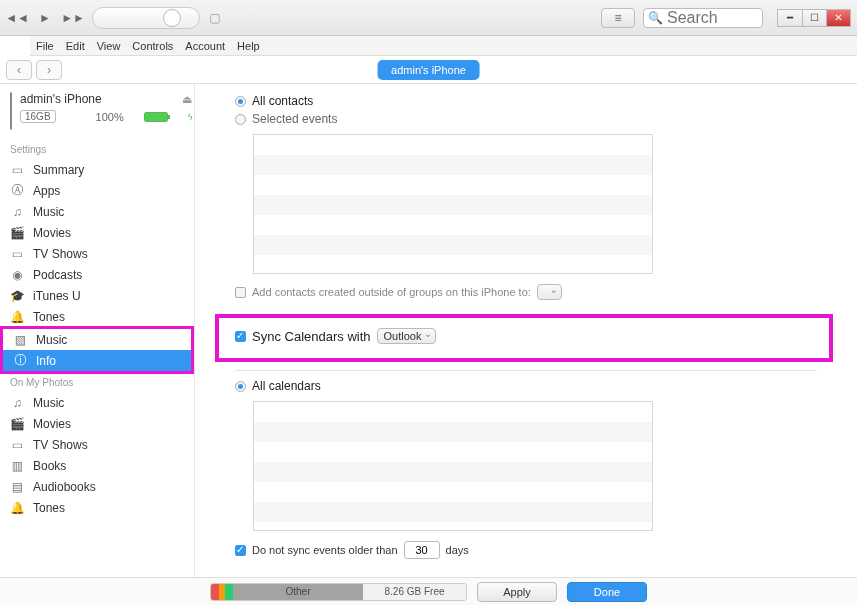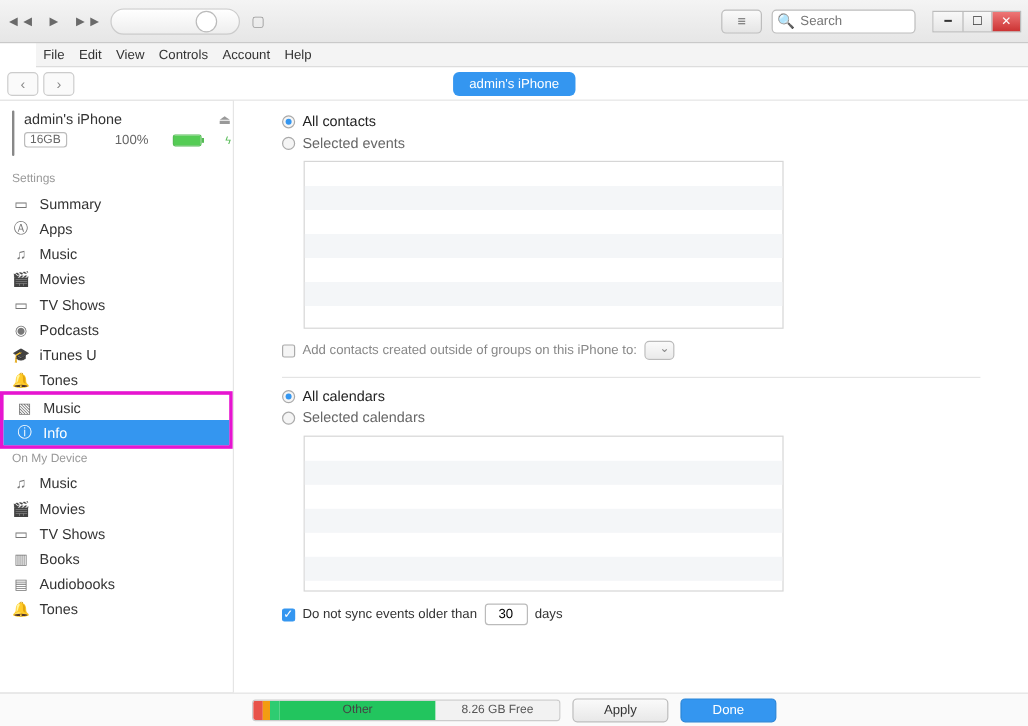--- a/index.html
+++ b/index.html
@@ -9,21 +9,21 @@
 .titlebar { height: 36px; background: linear-gradient(#f4f4f4,#e6e6e6); border-bottom: 1px solid #c9c9c9; display: flex; align-items: center; padding: 0 6px; position: relative; }
 .play-controls { display: flex; gap: 6px; align-items: center; }
 .pc-btn { width: 22px; height: 22px; display: flex; align-items: center; justify-content: center; color: #6a6a6a; }
 .track-area { margin-left: 8px; width: 108px; height: 22px; background: linear-gradient(#fff,#eee); border: 1px solid #ccc; border-radius: 11px; position: relative; }
 .track-knob { position: absolute; right: 18px; top: 1px; width: 18px; height: 18px; border-radius: 50%; background: #fff; border: 1px solid #bbb; }
 .airplay { margin-left: 4px; color: #9a9a9a; }
 .apple-logo { position: absolute; left: 50%; transform: translateX(-50%); color: #888; font-size: 18px; }
 .right-controls { margin-left: auto; display: flex; align-items: center; gap: 8px; }
 .view-toggle { width: 34px; height: 20px; border: 1px solid #bdbdbd; border-radius: 4px; background: linear-gradient(#fafafa,#e5e5e5); display: flex; align-items: center; justify-content: center; color: #666; }
 .search-box { width: 120px; height: 20px; border: 1px solid #bdbdbd; border-radius: 4px; background: #fff; display: flex; align-items: center; padding: 0 4px; color: #888; gap: 4px; }
-.search-box input { border: none; outline: none; width: 80px; font-size: 11px; color: #888; }
+.search-box input { border: none; outline: none; width: 80px; font-size: 16px; color: #888; }
 .win-btns { display: flex; gap: 0; border: 1px solid #bbb; margin-left: 6px; }
 .win-btn { width: 24px; height: 16px; border-left: 1px solid #bbb; display: flex; align-items: center; justify-content: center; background: linear-gradient(#f8f8f8,#e6e6e6); font-size: 10px; }
 .win-btn:first-child { border-left: none; }
 .win-close { background: linear-gradient(#e77,#c33); color: #fff; }
 
 
 .menubar { height: 20px; background: #f4f4f4; border-bottom: 1px solid #ddd; display: flex; align-items: center; padding: 0 6px; gap: 12px; font-size: 11px; color: #333; margin-left: 30px; }
 .menubar span { cursor: default; }
 
 
@@ -77,21 +77,21 @@
 .num-input { width: 36px; height: 18px; border: 1px solid #bbb; border-radius: 3px; text-align: center; font-size: 11px; }
 .divider { border-top: 1px solid #e4e4e4; margin: 0 40px; }
 
 
 .footer { height: 28px; border-top: 1px solid #ddd; background: #fafafa; display: flex; align-items: center; padding: 0 210px 0 210px; gap: 10px; }
 .storage-bar { flex: 1; height: 18px; border: 1px solid #ccc; border-radius: 3px; display: flex; overflow: hidden; font-size: 10px; }
 .seg { height: 100%; display: flex; align-items: center; justify-content: center; }
 .seg-a { width: 8px; background: #e8534a; }
 .seg-b { width: 6px; background: #f39c12; }
 .seg-c { width: 8px; background: #2ecc71; }
-.seg-other { width: 130px; background: #22c55e; color: #444; }
+.seg-other { width: 130px; background: #a3a3a3; color: #444; }
 .seg-free { flex: 1; background: #f2f2f2; color: #555; }
 .ft-btn { width: 80px; height: 20px; border: 1px solid #bbb; border-radius: 4px; background: linear-gradient(#fafafa,#e8e8e8); font-size: 11px; display: flex; align-items: center; justify-content: center; }
 .ft-btn.primary { background: #3496f0; border-color: #2a85d8; color: #fff; }
 </style>
 </head>
 <body>
 
 <div class="titlebar">
   <div class="play-controls">
     <div class="pc-btn">◄◄</div>
@@ -193,21 +193,21 @@
       <div class="side-item">
           <span class="ico">▧</span>
           <span>Music</span>
         </div>
       <div class="side-item selected">
           <span class="ico">ⓘ</span>
           <span>Info</span>
         </div>
     </div>
 
-    <div class="section-label">On My Device</div>
+    <div class="section-label">On My Photos</div>
     <div class="side-item">
         <span class="ico">♫</span>
         <span>Music</span>
       </div>
     <div class="side-item">
         <span class="ico">🎬</span>
         <span>Movies</span>
       </div>
     <div class="side-item">
         <span class="ico">▭</span>
@@ -246,31 +246,34 @@
           <div class="stripe"></div>
           <div class="stripe"></div>
       </div>
       <div class="check-line">
         <div class="cbox"></div>
         <span>Add contacts created outside of groups on this iPhone to:</span>
         <span class="mini-select">&nbsp;</span>
       </div>
     </div>
 
+    <div class="highlight-sync">
+      <div class="sync-headline">
+        <div class="cbox on"></div>
+        <span>Sync Calendars with</span>
+        <span class="mini-select">Outlook</span>
+      </div>
+    </div>
 
     <div class="divider"></div>
 
     <div class="section" style="padding-top:6px">
       <div class="radio-row sel">
           <div class="rdot on"></div>
           <span>All calendars</span>
-        </div>
-      <div class="radio-row">
-          <div class="rdot"></div>
-          <span>Selected calendars</span>
         </div>
       <div class="listbox" style="height:130px">
         <div class="stripe"></div>
           <div class="stripe"></div>
           <div class="stripe"></div>
           <div class="stripe"></div>
           <div class="stripe"></div>
           <div class="stripe"></div>
       </div>
       <div class="check-line" style="color:#333">

